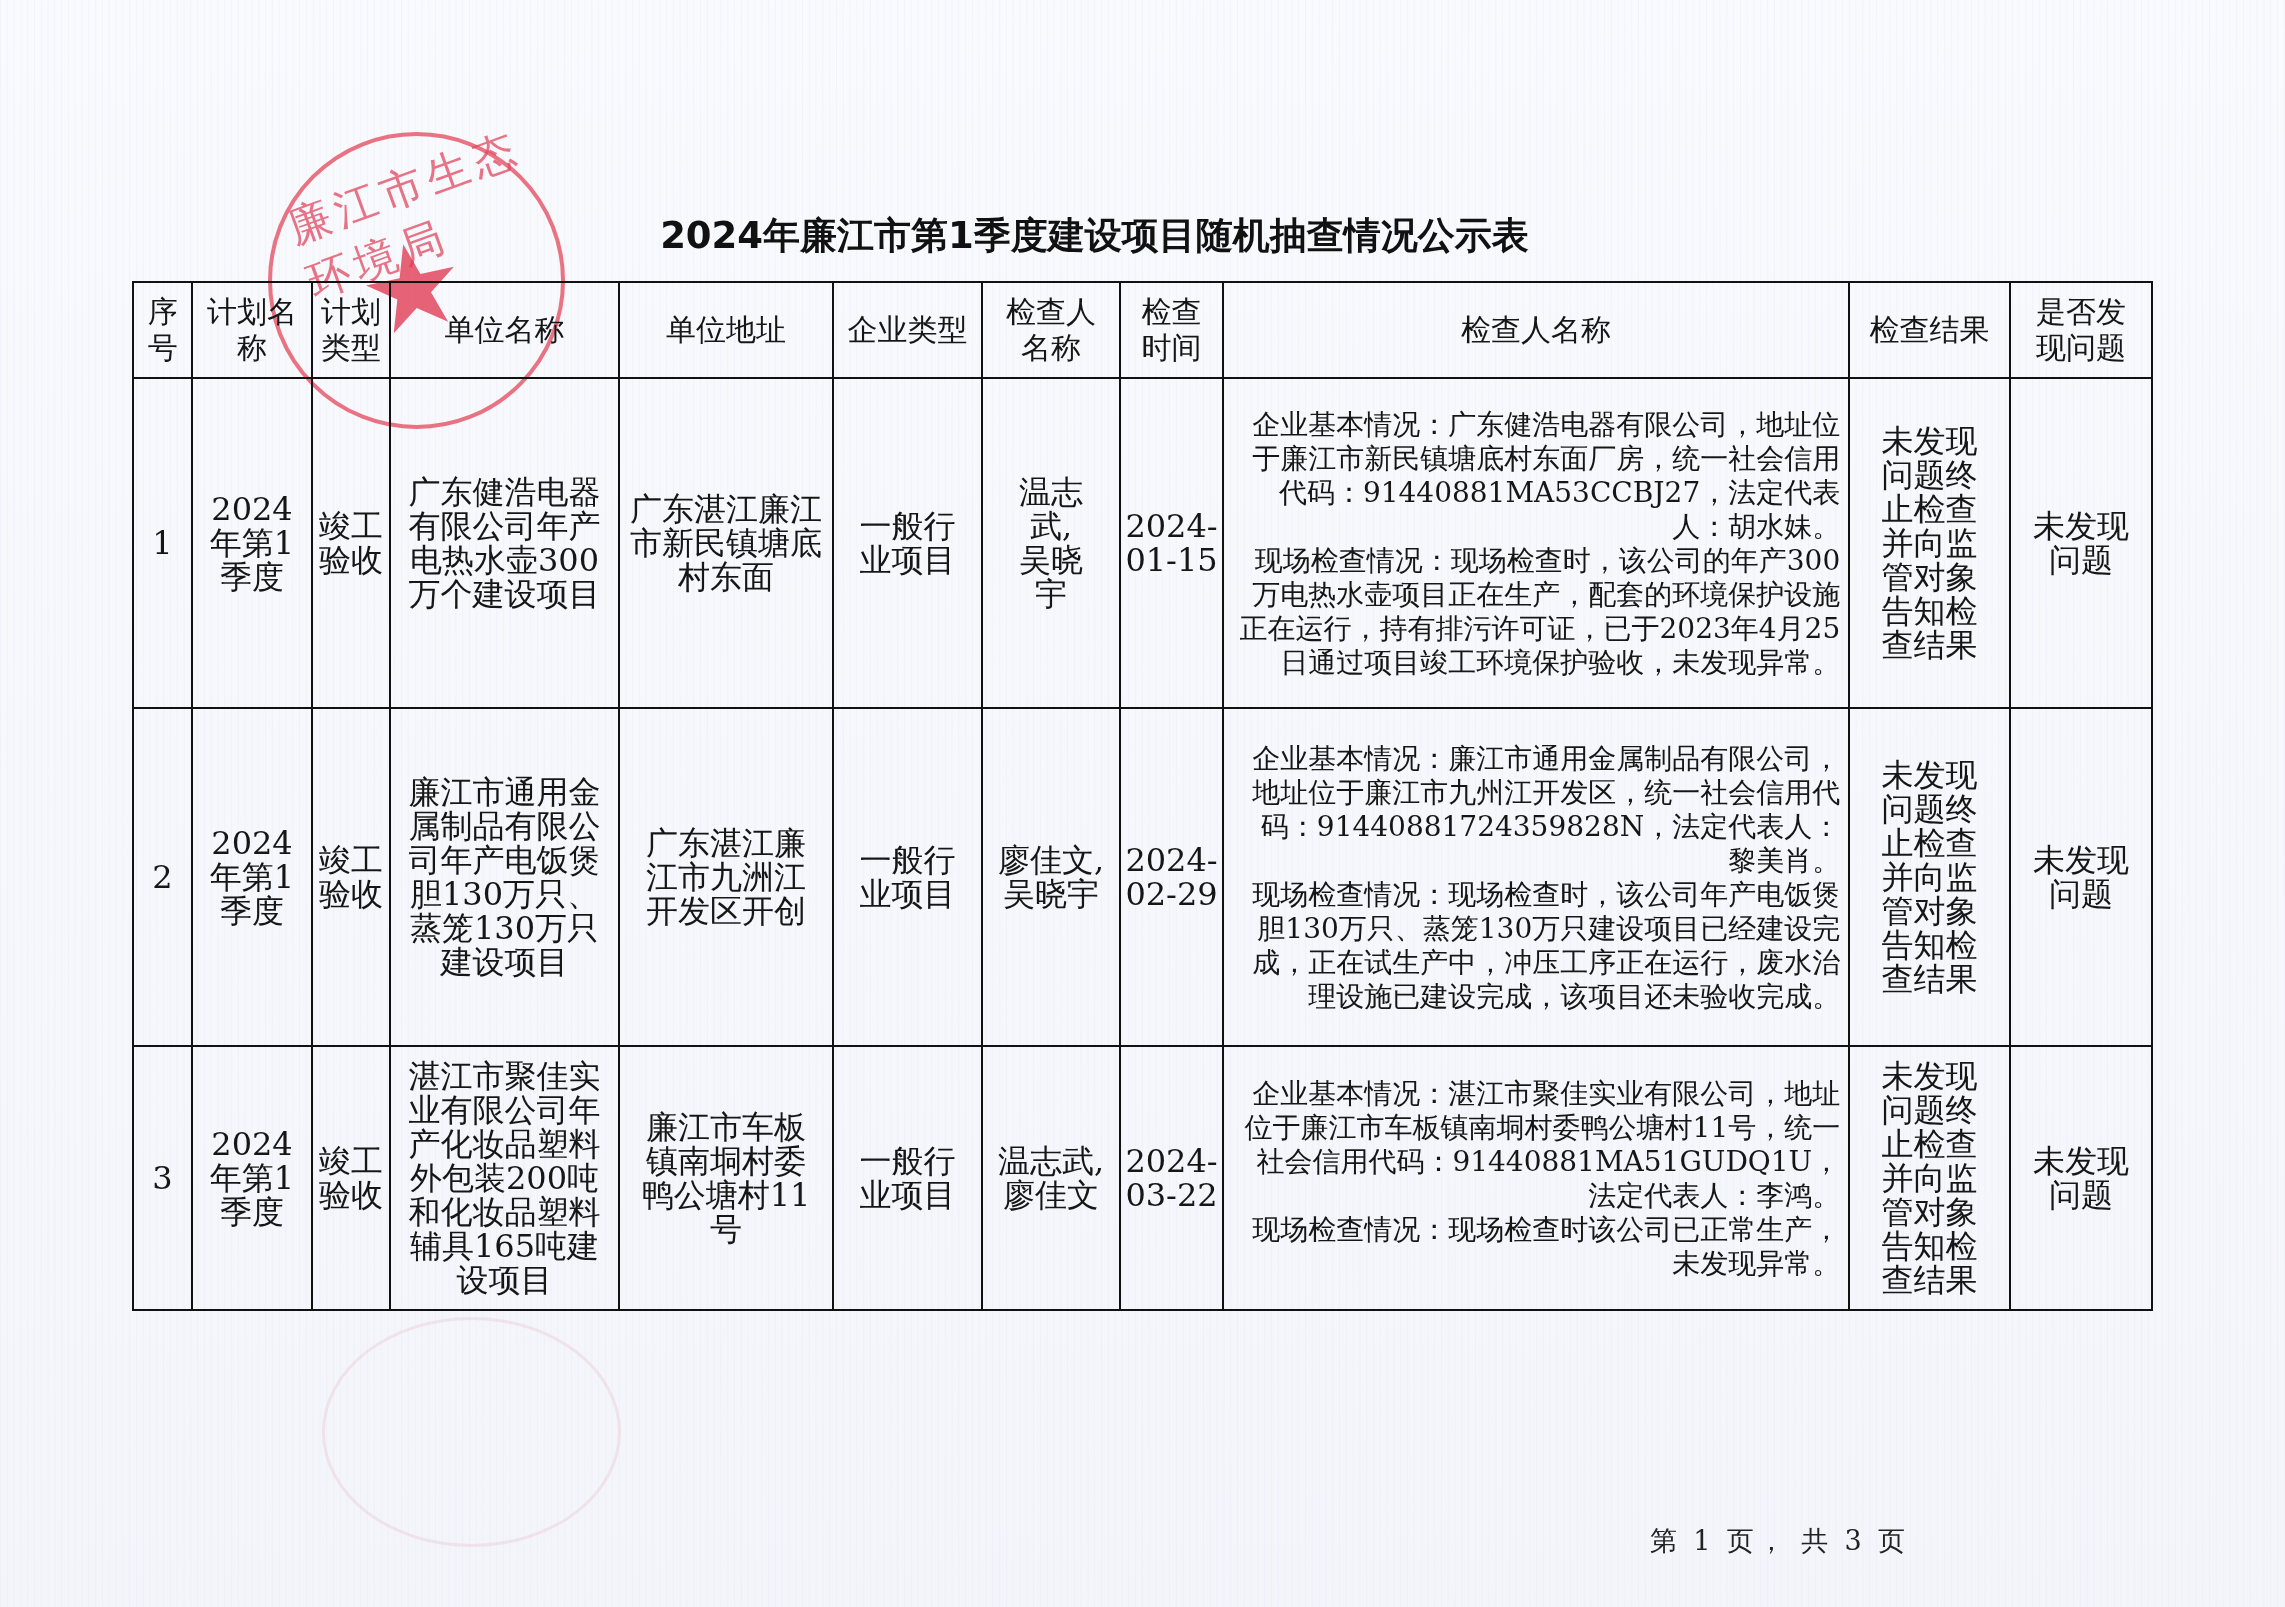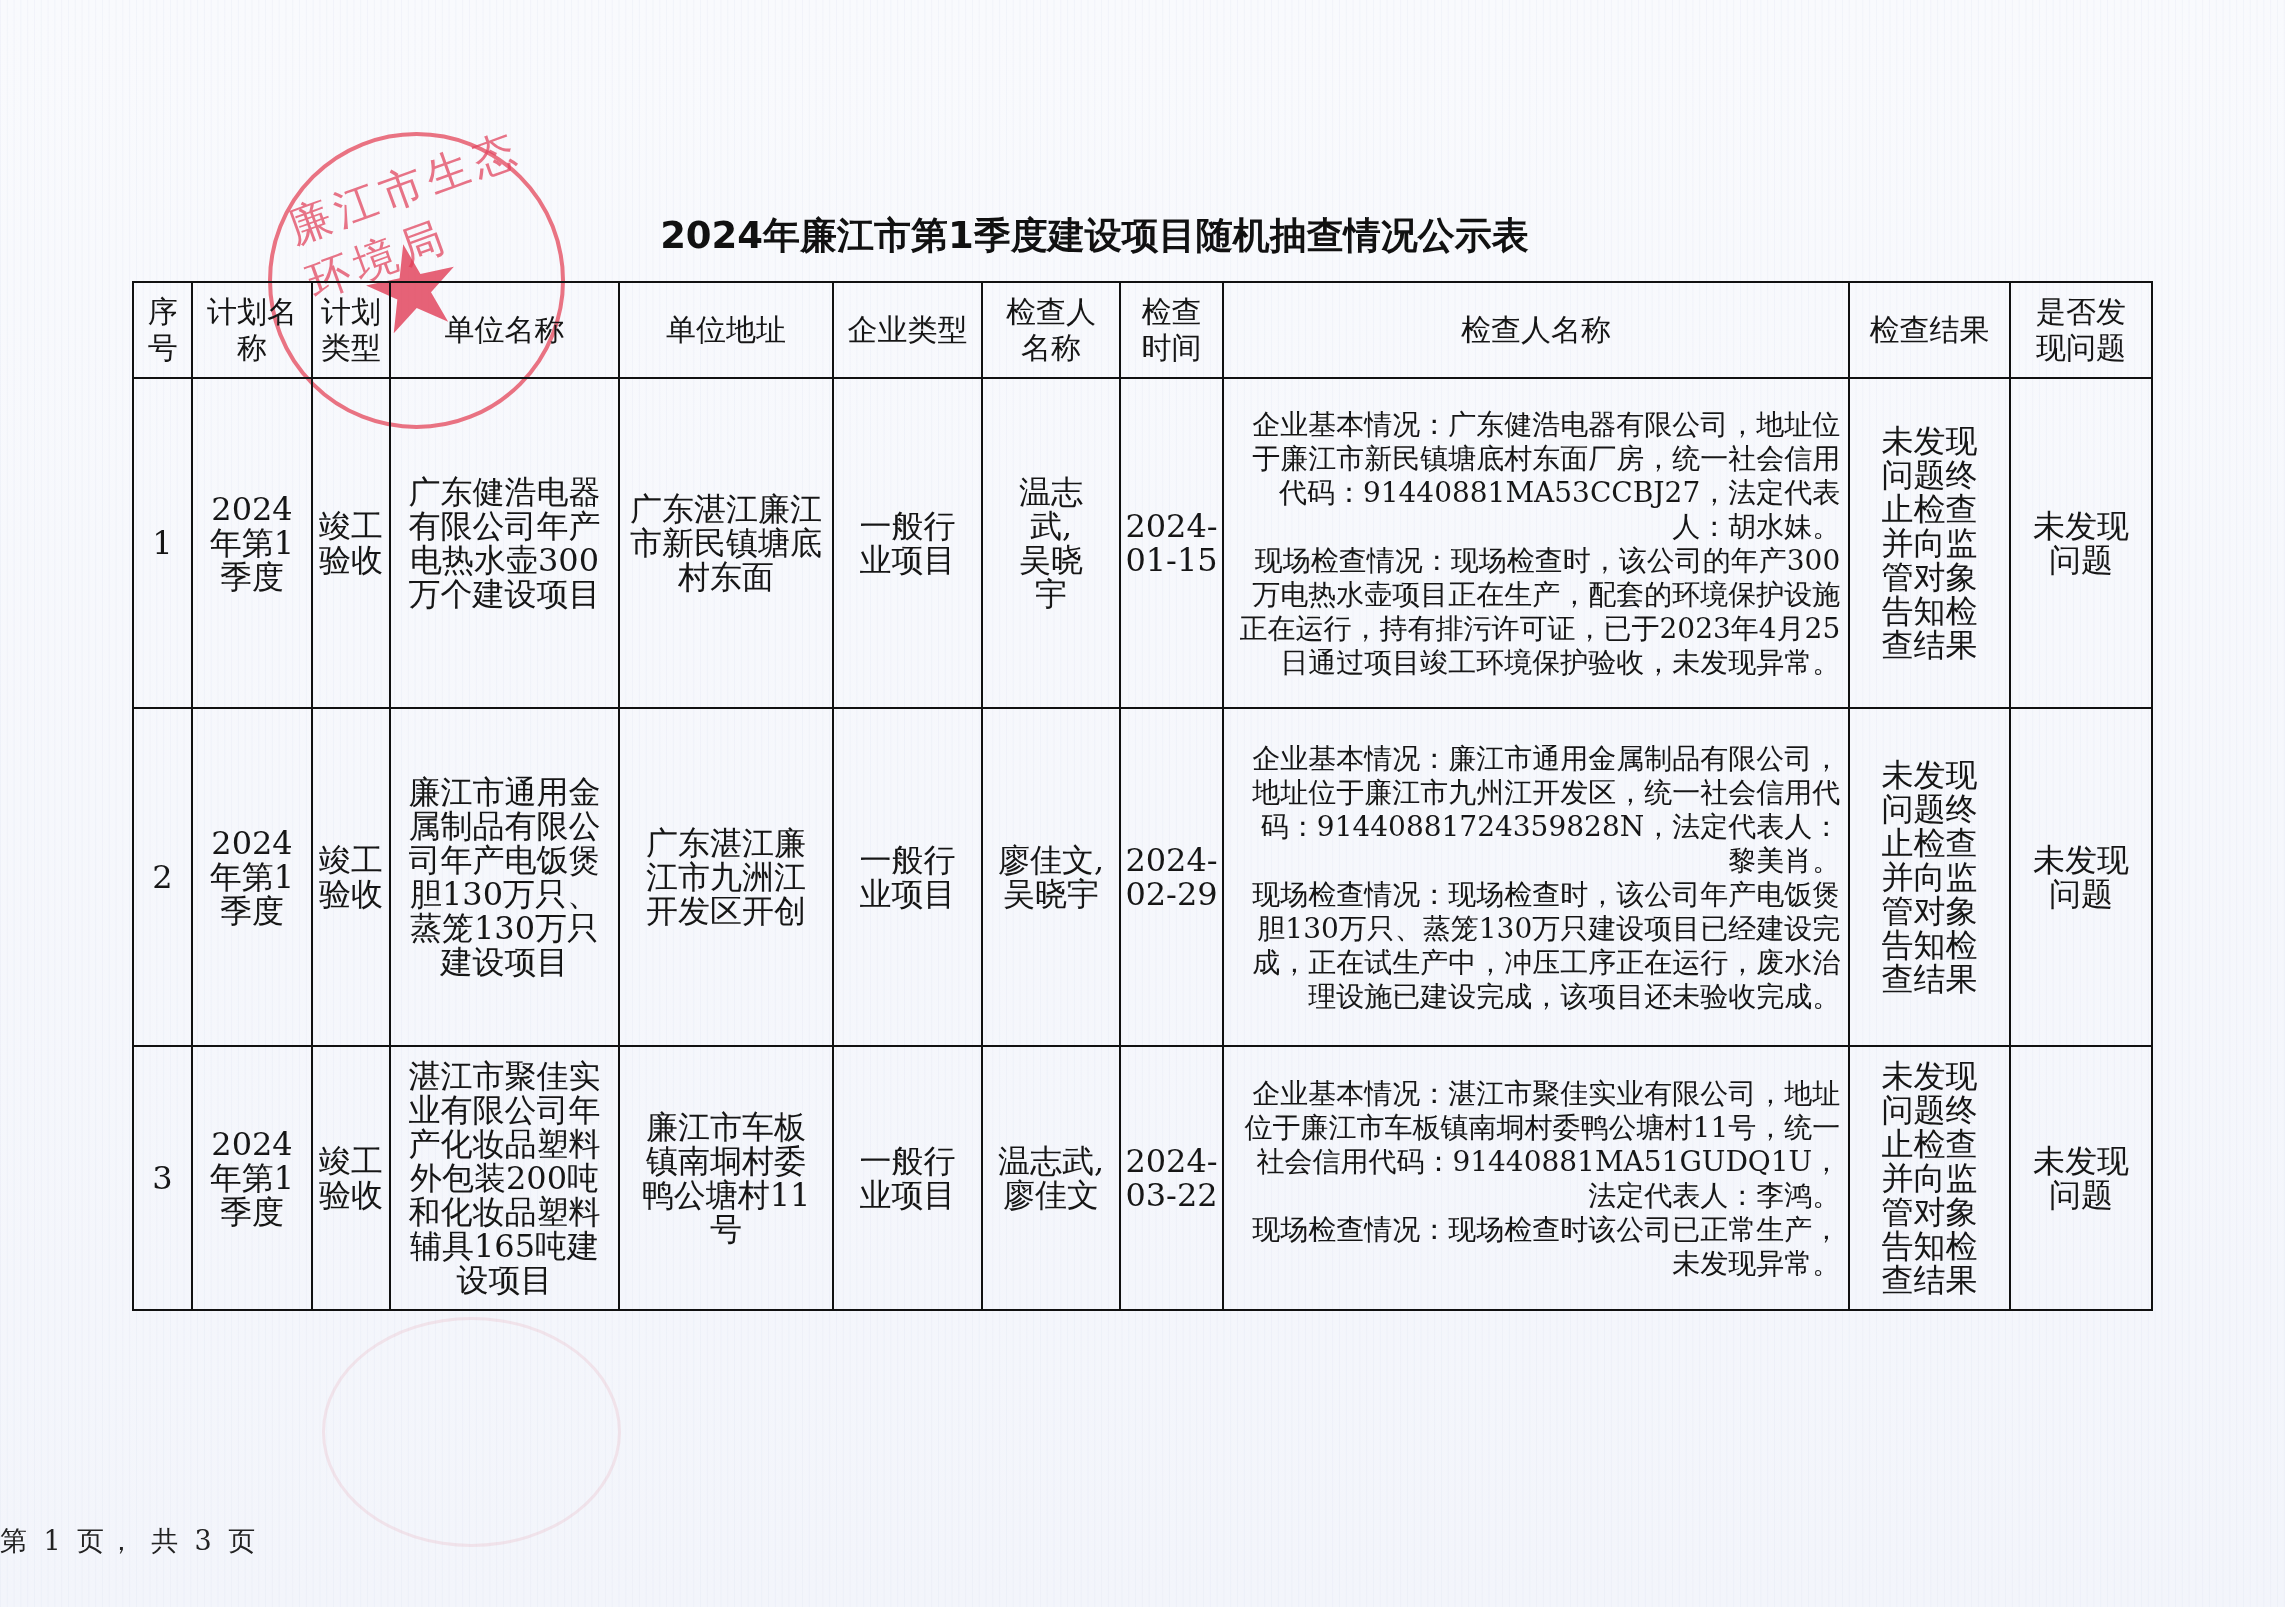--- a/index.html
+++ b/index.html
@@ -67,21 +67,21 @@
     transform: rotate(-20deg); letter-spacing: 5.9px;
   }
   .stamp-faint {
     position: absolute; left: 322px; top: 1317px; width: 293px; height: 224px;
     border-radius: 50%;
     border: 3.9px solid rgba(230,170,185,0.25);
     pointer-events: none;
   }
   .footer {
     position: absolute; left: 0; width: 1909px; top: 1523px;
-    text-align: left; font-size: 27px; letter-spacing: 3.9px; color: #222;
+    text-align: right; font-size: 27px; letter-spacing: 3.9px; color: #222;
   }
 </style>
 </head>
 <body>
 
 <div class="page-bg"></div>
 
 <div class="stamp">
   <div class="stamp-text">廉江市生态环境局</div>
   <div class="stamp-star">★</div>

